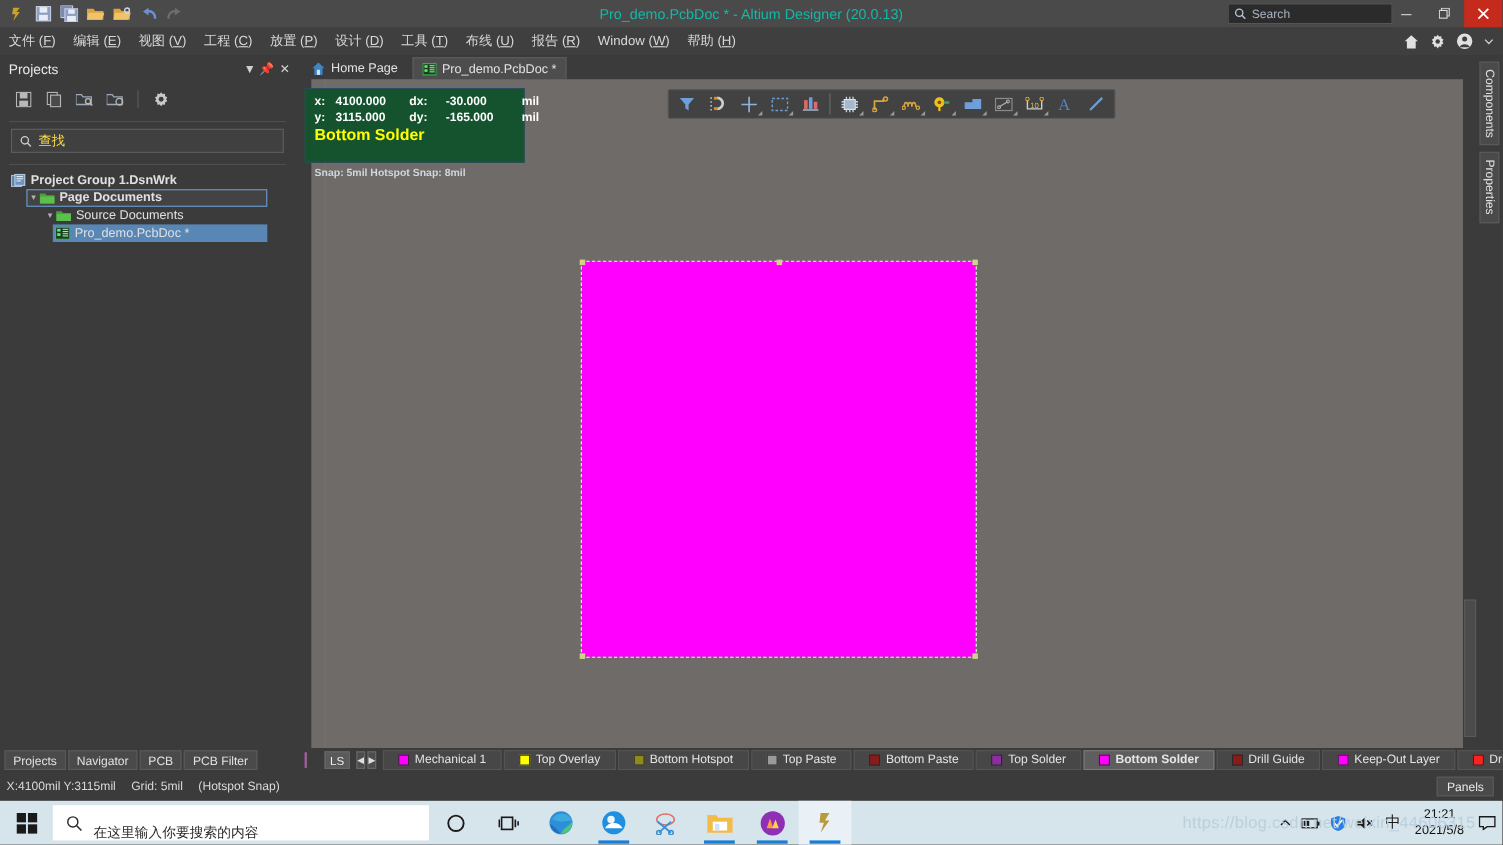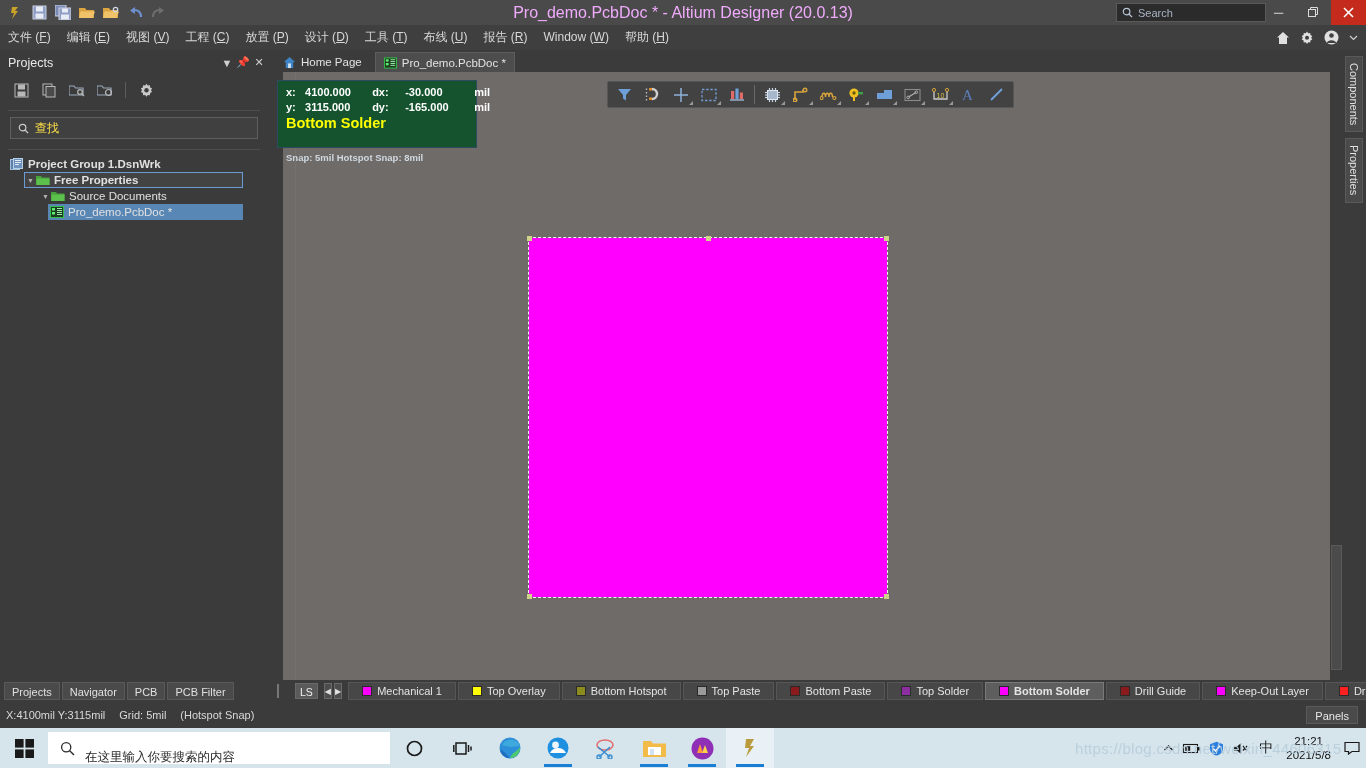--- a/index.html
+++ b/index.html
@@ -19,21 +19,21 @@
   }
   .qat { display: flex; align-items: center; gap: 2px; padding-left: 4px; }
   .qat-btn {
     width: 22px; height: 21px;
     display: flex; align-items: center; justify-content: center;
   }
   .qat-btn svg { display: block; }
   #title-text {
     position: absolute; left: 0; right: 0; top: 0; height: 25px;
     line-height: 25px; text-align: center;
-    color: #f0abfc; font-size: 16px;
+    color: #14b8a6; font-size: 13px;
     pointer-events: none;
   }
   #title-search {
     position: absolute; right: 100px; top: 3px;
     width: 150px; height: 19px;
     background: #2b2b2b; border: 1px solid #5a5a5a;
     display: flex; align-items: center; padding-left: 5px; gap: 5px;
   }
   #title-search .ph { color: #a8b4c4; font-size: 11px; }
   .wbtn {
@@ -437,21 +437,21 @@
         <span class="tlabel" style="font-weight:bold;">Project Group 1.DsnWrk</span>
       </div>
       <div class="tnode sel-box" id="node-free">
         <span class="arrow">▼</span>
         <span style="margin-right:4px;display:flex;">
           <svg width="14" height="11" viewBox="0 0 14 11">
               <path d="M0 1 L5 1 L6.2 2.6 L13.5 2.6 L13.5 10 L0 10 Z" fill="#49a03e"></path>
               <path d="M0.5 3.6 L13.5 3.6 L13.5 10 L0.5 10 Z" fill="#5cc04d"></path>
             </svg>
         </span>
-        <span class="tlabel" style="font-weight:bold;">Free Properties</span>
+        <span class="tlabel" style="font-weight:bold;">Page Documents</span>
       </div>
       <div class="tnode" id="node-src">
         <span class="arrow">▼</span>
         <span style="margin-right:4px;display:flex;">
           <svg width="14" height="11" viewBox="0 0 14 11">
               <path d="M0 1 L5 1 L6.2 2.6 L13.5 2.6 L13.5 10 L0 10 Z" fill="#49a03e"></path>
               <path d="M0.5 3.6 L13.5 3.6 L13.5 10 L0.5 10 Z" fill="#5cc04d"></path>
             </svg>
         </span>
         <span class="tlabel">Source Documents</span>

